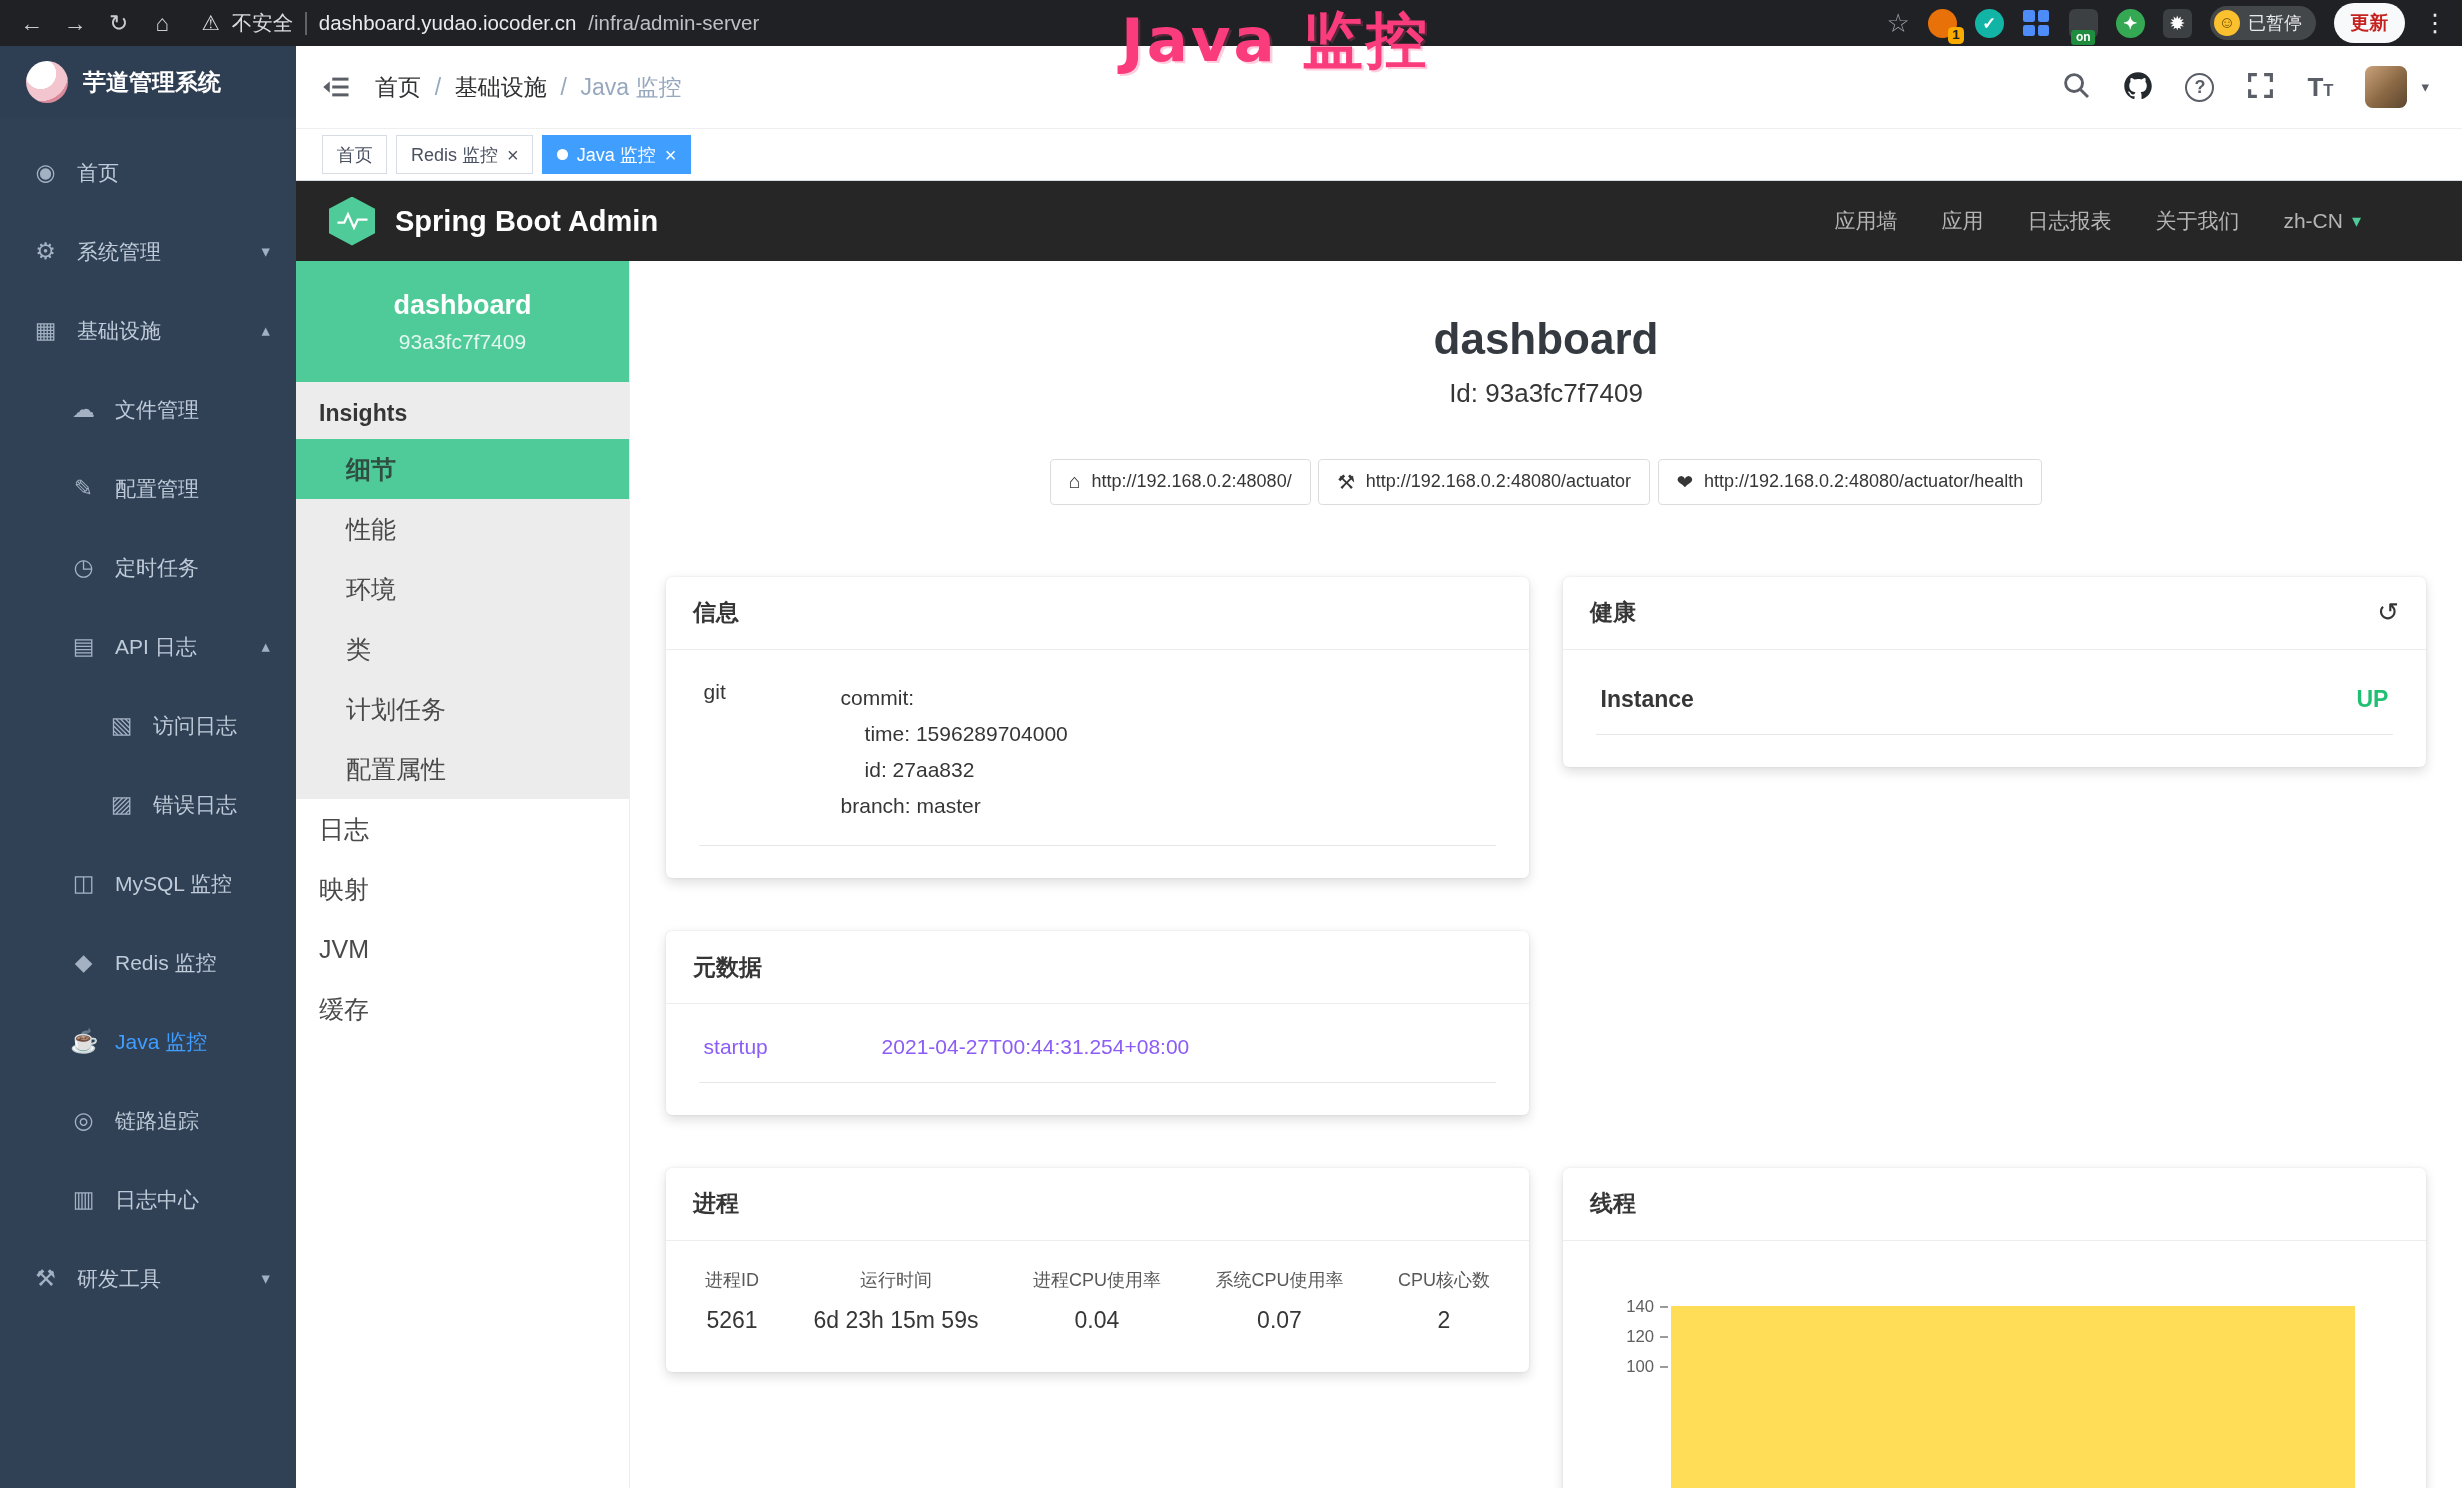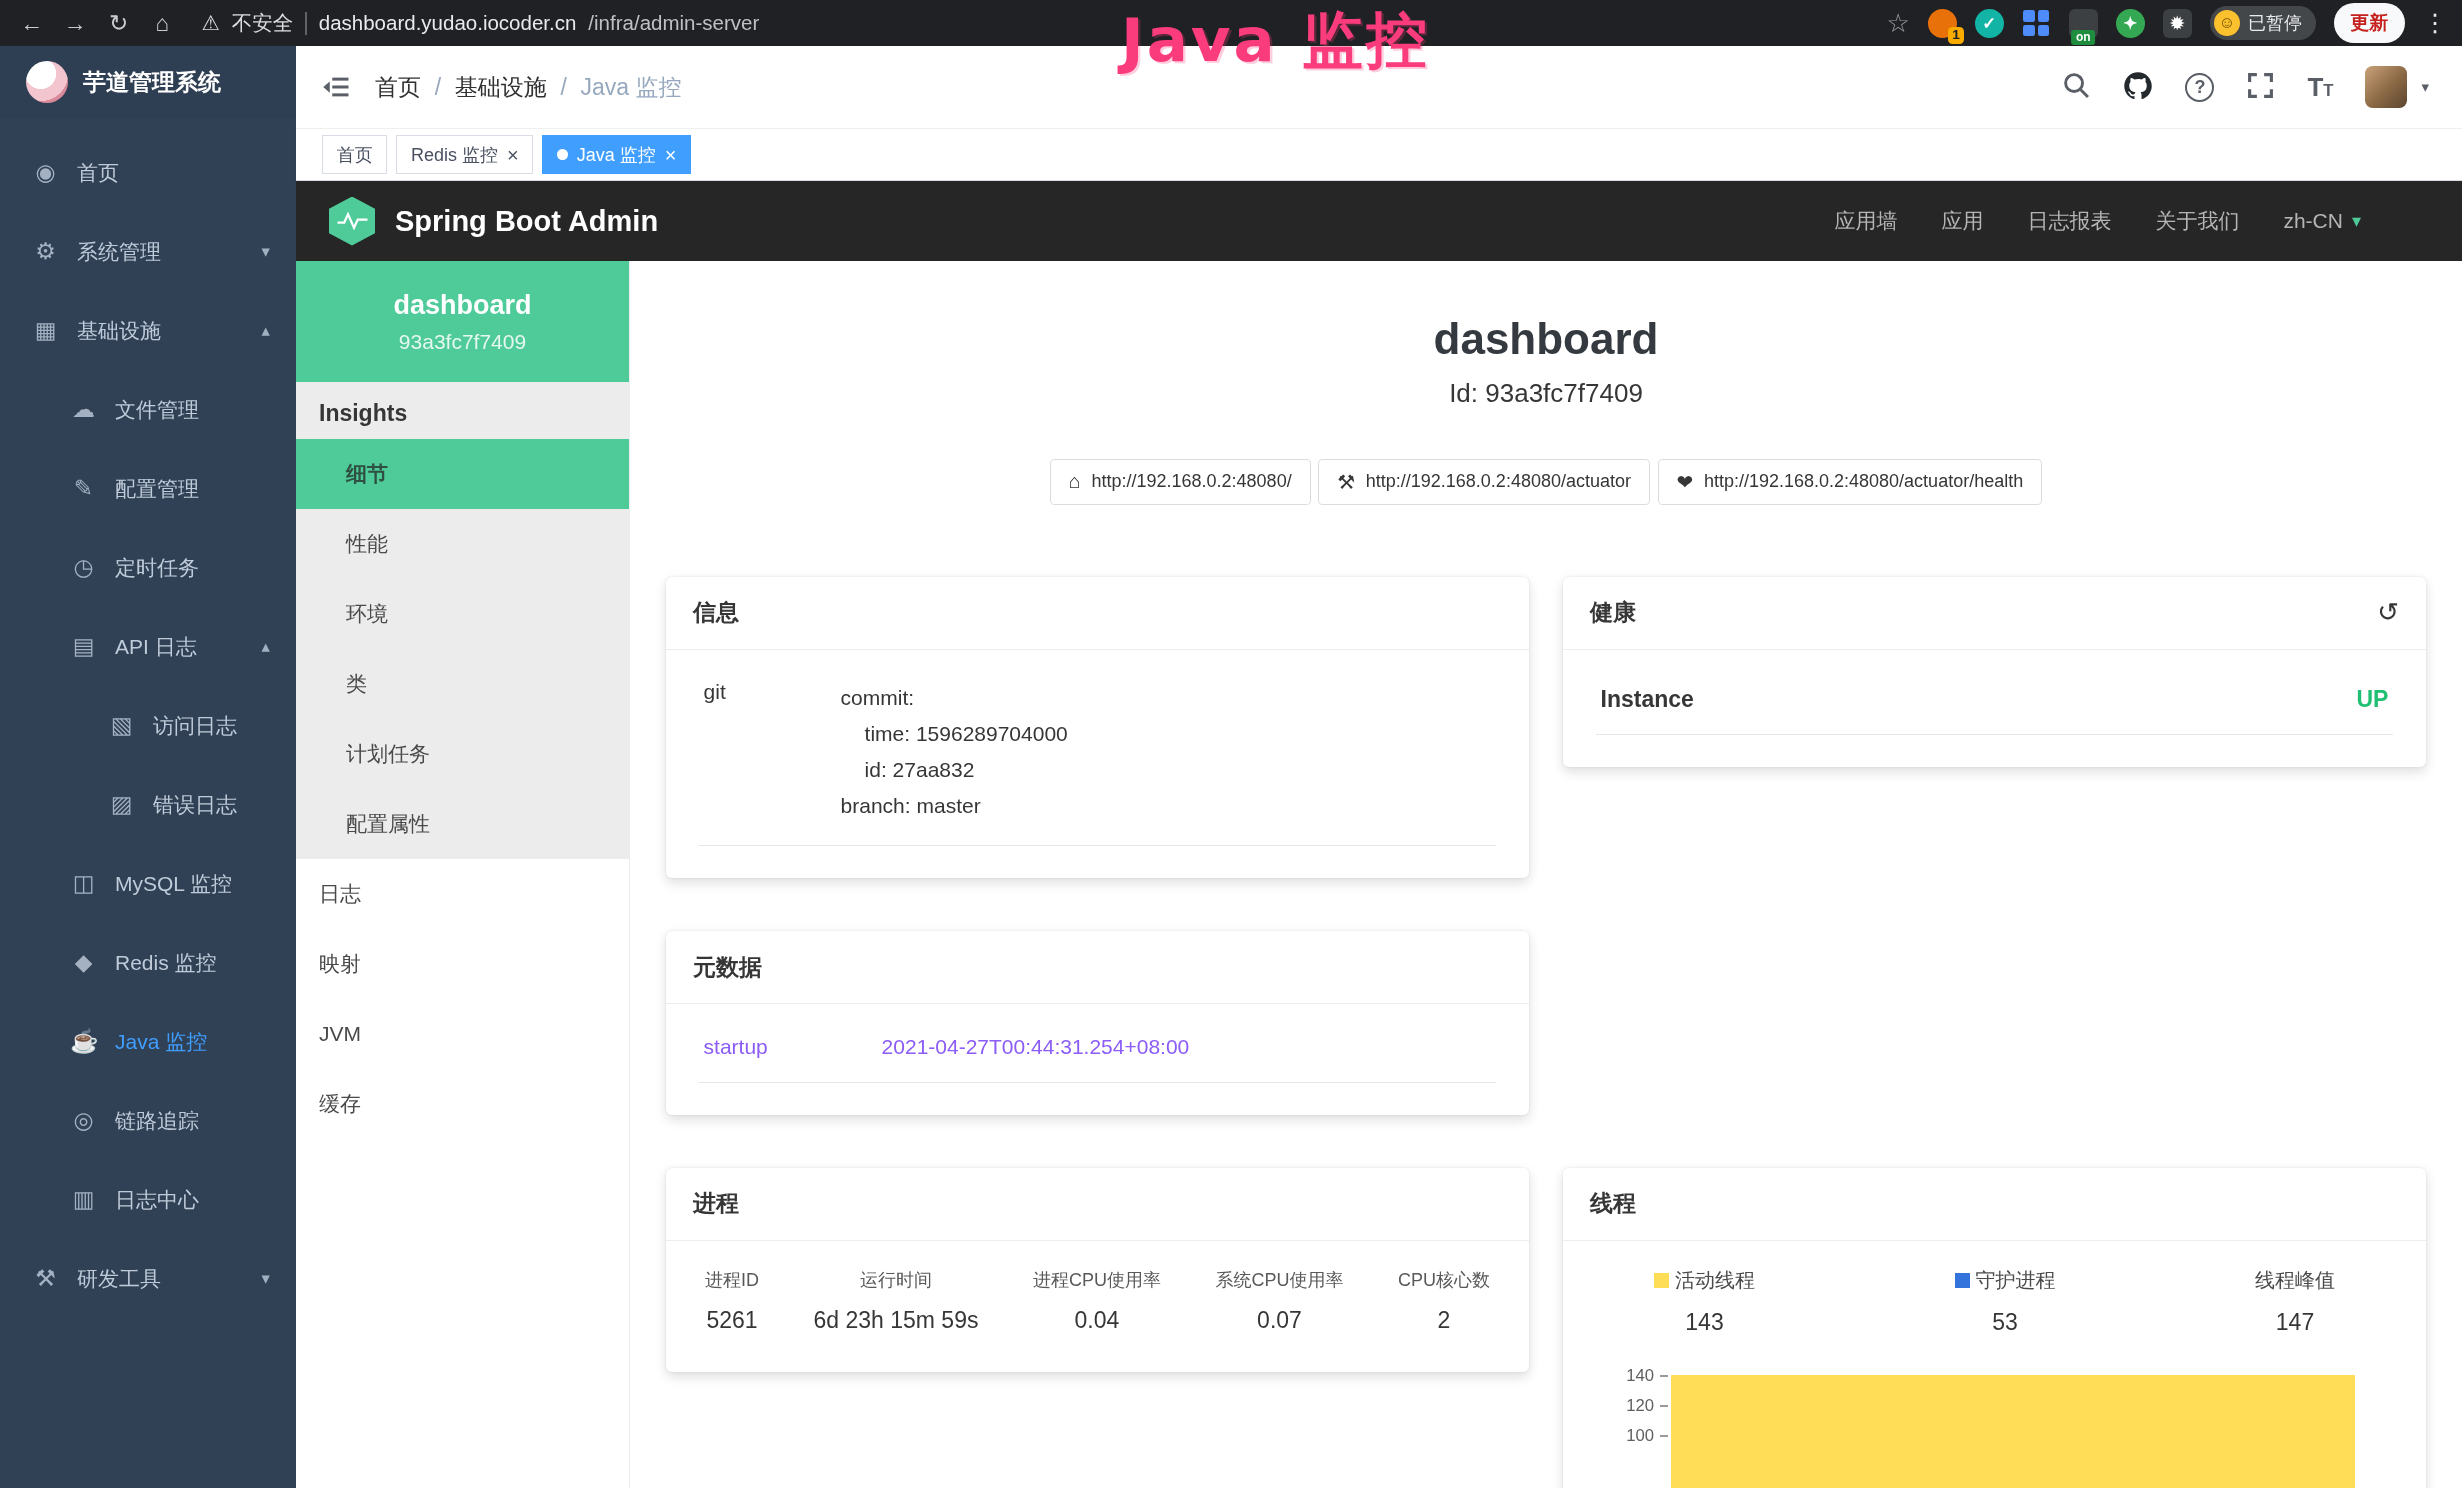--- a/index.html
+++ b/index.html
@@ -101,21 +101,21 @@
   .locale-caret { color:#4ecb98; font-size:18px; }
 
   .sba-body { flex:1; display:flex; min-height:0; background:#fff; }
   .sba-side { width:334px; flex-shrink:0; border-right:1.5px solid #ededed; display:flex; flex-direction:column; }
   .inst-head { height:121px; background:#4ecb98; color:#fff; display:flex; flex-direction:column;
     align-items:center; justify-content:center; gap:9px; cursor:pointer; }
   .inst-name { font-size:27px; font-weight:700; }
   .inst-id { font-size:21px; color:rgba(255,255,255,.85); }
   .menu-group { background:#ececec; }
   .group-label { font-size:23px; font-weight:700; color:#363636; padding:18px 0 12px 23px; }
-  .m-item { height:70px; display:flex; align-items:center; padding-left:50px; font-size:21px;
+  .m-item { height:60px; display:flex; align-items:center; padding-left:50px; font-size:25px;
     color:#4a4a4a; cursor:pointer; }
   .m-item.active { background:#4ecb98; color:#2e4f42; font-weight:700; }
   .m-item.root { padding-left:23px; }
 
   .sba-main { flex:1; overflow:hidden; padding-top:53px; }
   .page-title { text-align:center; font-size:44px; font-weight:700; color:#343a40; }
   .page-id { text-align:center; font-size:26px; color:#363636; margin-top:13.7px; }
   .links-row { display:flex; justify-content:center; gap:7.6px; margin-top:50px; }
   .link-btn { display:inline-flex; align-items:center; gap:10.6px; border:1.5px solid #dbdbdb;
     border-radius:4.6px; background:#fff; padding:10px 18px; font-size:18px; color:#363636; cursor:pointer; }
@@ -477,42 +477,20 @@
                       <div class="proc-label">CPU核心数</div>
                       <div class="proc-val">2</div>
                     </div>
                   </div>
                 </div>
               </section>
 
               <section class="card threads">
                 <div class="card-h">线程</div>
                 <div class="card-b">
-                  <div class="threads-legend">
-                    <div class="leg-col">
-                      <div class="leg-label">
-                        <span class="swatch yellow"></span>
-                        <span>活动线程</span>
-                      </div>
-                      <div class="leg-val">143</div>
-                    </div>
-                    <div class="leg-col">
-                      <div class="leg-label">
-                        <span class="swatch blue"></span>
-                        <span>守护进程</span>
-                      </div>
-                      <div class="leg-val">53</div>
-                    </div>
-                    <div class="leg-col">
-                      <div class="leg-label">
-                        <span>线程峰值</span>
-                      </div>
-                      <div class="leg-val">147</div>
-                    </div>
-                  </div>
                   <div class="mini-chart">
                     <div class="yaxis">
                       <span class="tick">140</span>
                       <span class="tick">120</span>
                       <span class="tick">100</span>
                     </div>
                     <div class="plot">
                       <div class="area"></div>
                     </div>
                   </div>

